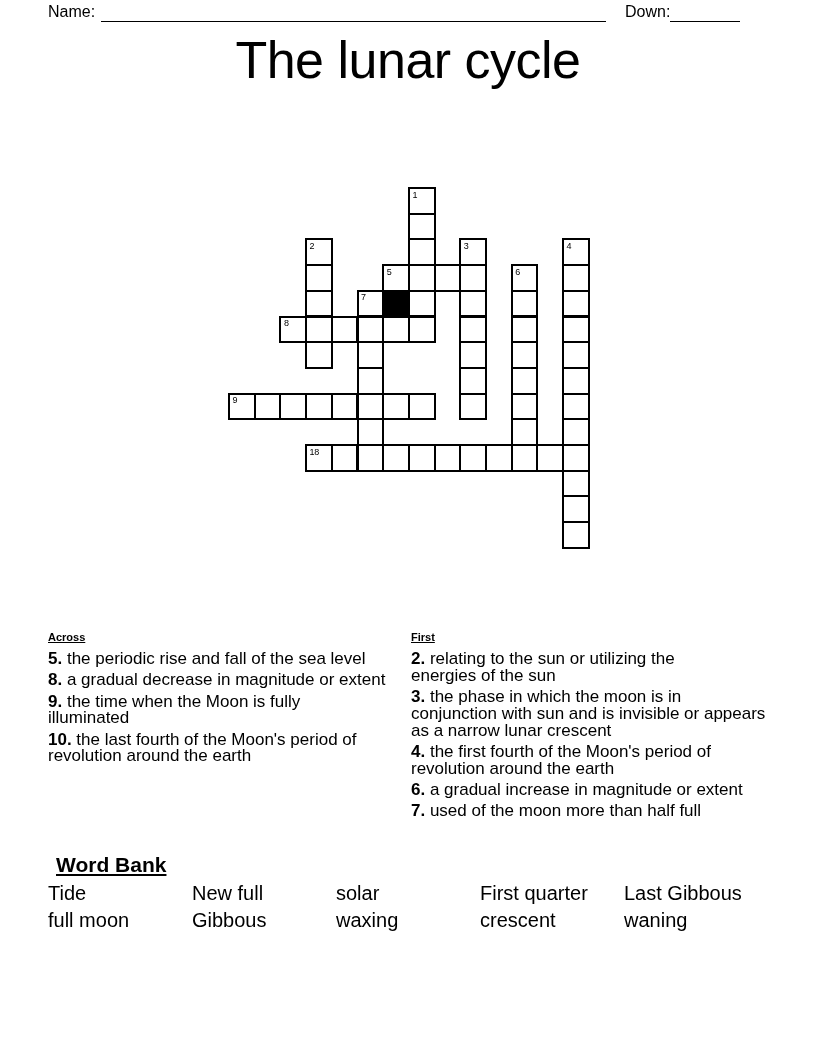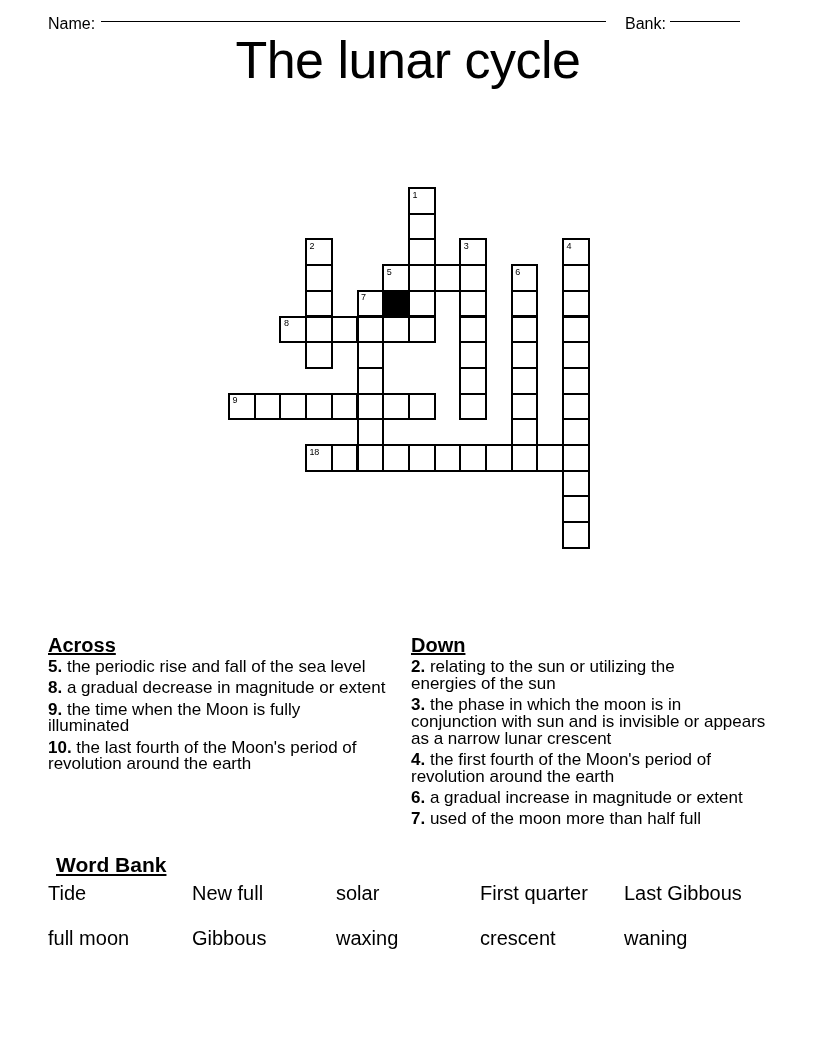--- a/index.html
+++ b/index.html
@@ -7,21 +7,21 @@
     position: relative;
     width: 816px;
     height: 1056px;
     background: #ffffff;
     font-family: "Liberation Sans", sans-serif;
     color: #000;
     overflow: hidden;
   }
 
   
-  .hdr-label { position: absolute; top: 15px; font-size: 16px; }
+  .hdr-label { position: absolute; top: 3px; font-size: 16px; }
   #name-label { left: 48px; }
   #date-label { left: 625px; }
   .fill-line { position: absolute; top: 0; height: 21px; border-bottom: 1.6px solid #000; }
   #name-line { left: 101px; width: 505px; }
   #date-line { left: 670px; width: 70px; }
 
   
   #title {
     position: absolute;
     left: 0; top: 31px; width: 816px;
@@ -48,22 +48,22 @@
     font-size: 9px;
     line-height: 10px;
     letter-spacing: -0.3px;
   }
 
   
   .clue-col { position: absolute; top: 629px; }
   #across-col { left: 48px; width: 362px; }
   #down-col  { left: 411px; width: 400px; }
   .clue-head {
-    margin: 8px 0 5px 0;
-    font-size: 20px;
+    margin: 0 0 5px 0;
+    font-size: 11px;
     font-weight: bold;
     text-decoration: underline;
     line-height: 17px;
   }
   .clue { margin: 0 0 4.5px 0; font-size: 17px; line-height: 16.8px; }
   .cl-line { display: block; white-space: nowrap; }
 
   
   #wordbank-head {
     position: absolute;
@@ -71,34 +71,34 @@
     margin: 8px;
     font-size: 21px;
     font-weight: bold;
     text-decoration: underline;
   }
   #wordbank-words {
     position: absolute;
     left: 48px; top: 882px;
     display: grid;
     grid-template-columns: repeat(5, 144px);
-    row-gap: 22px;
+    row-gap: 4px;
     font-size: 20px;
     line-height: 23px;
   }
   .bank-word { white-space: nowrap; }
 </style>
 </head>
 <body>
 
 <div id="page">
 
   <span id="name-label" class="hdr-label">Name:</span>
   <div id="name-line" class="fill-line"></div>
-  <span id="date-label" class="hdr-label">Bank:</span>
+  <span id="date-label" class="hdr-label">Down:</span>
   <div id="date-line" class="fill-line"></div>
 
   <div id="title">The lunar cycle</div>
 
   <div id="grid">
       <div class="cell" style="left: 179.9px; top: 0px;">
         <span class="num">1</span>
       </div>
       <div class="cell" style="left: 179.9px; top: 25.7px;"></div>
       <div class="cell" style="left: 77.1px; top: 51.4px;">
@@ -199,21 +199,21 @@
           <span class="cl-line">illuminated</span>
         </p>
         <p class="clue">
           <span class="cl-line"><b>10.</b> the last fourth of the Moon's period of</span>
           <span class="cl-line">revolution around the earth</span>
         </p>
       </div>
   </div>
 
   <div id="down-col" class="clue-col">
-    <h3 class="clue-head">Down</h3>
+    <h3 class="clue-head">First</h3>
     <div>
         <p class="clue">
           <span class="cl-line"><b>2.</b> relating to the sun or utilizing the</span>
           <span class="cl-line">energies of the sun</span>
         </p>
         <p class="clue">
           <span class="cl-line"><b>3.</b> the phase in which the moon is in</span>
           <span class="cl-line">conjunction with sun and is invisible or appears</span>
           <span class="cl-line">as a narrow lunar crescent</span>
         </p>

